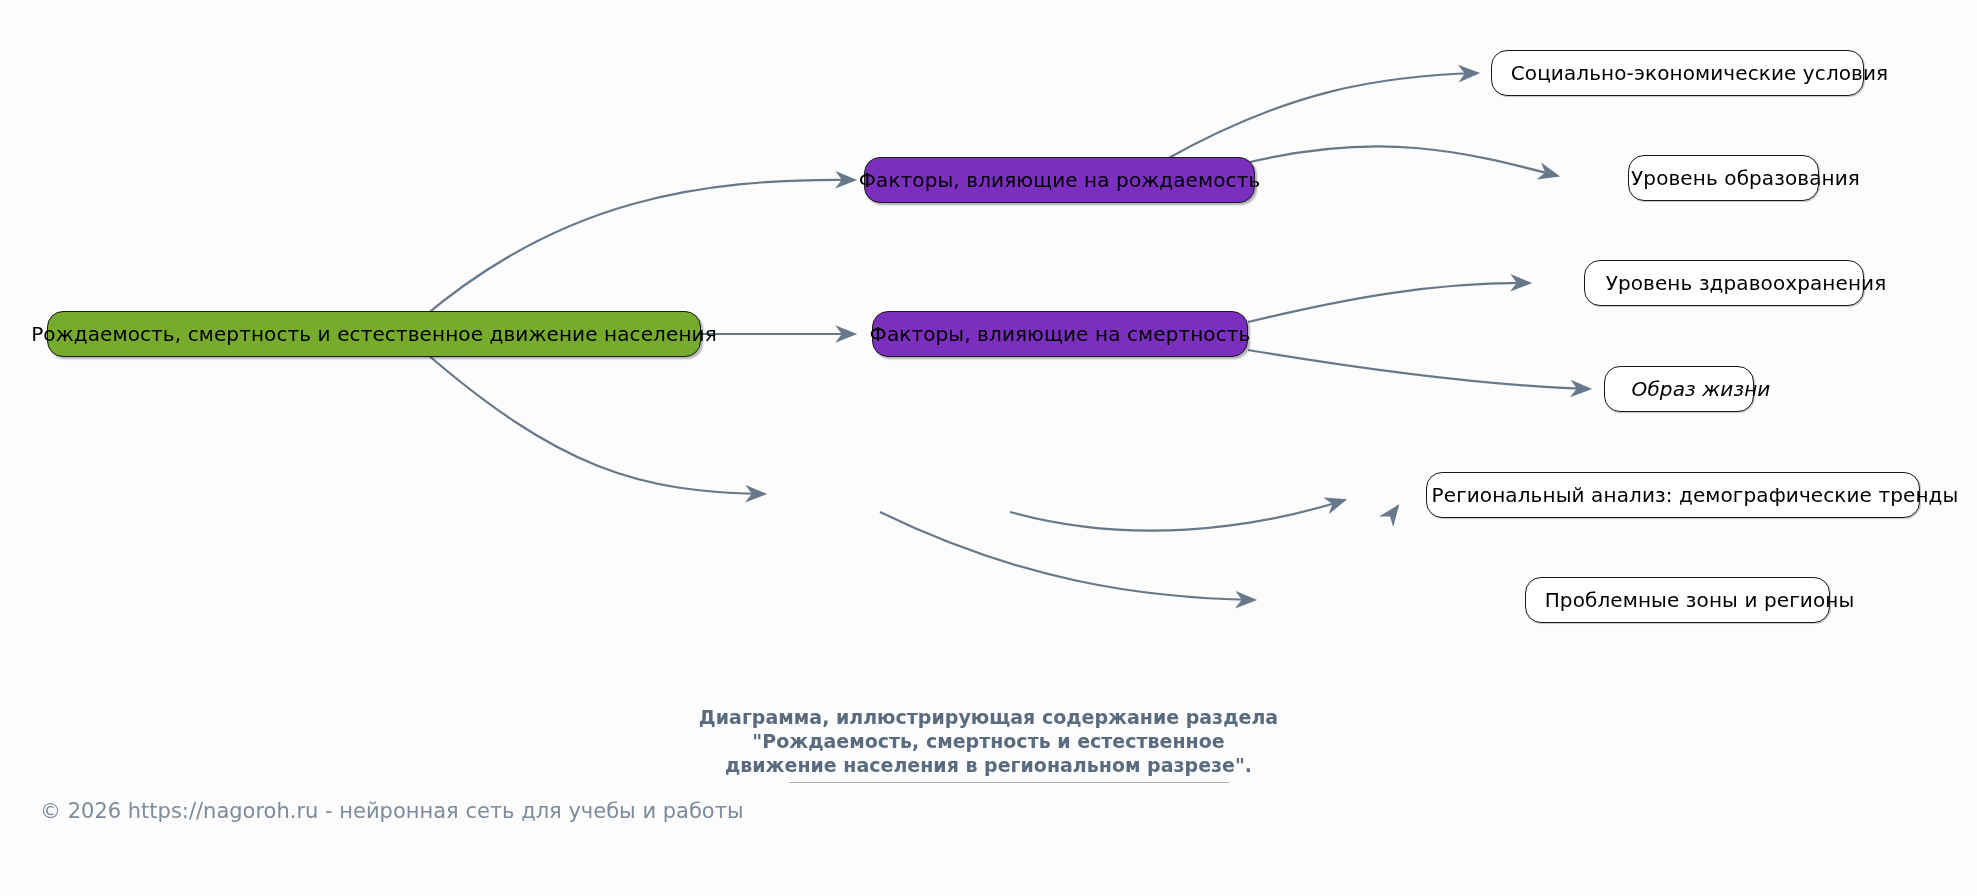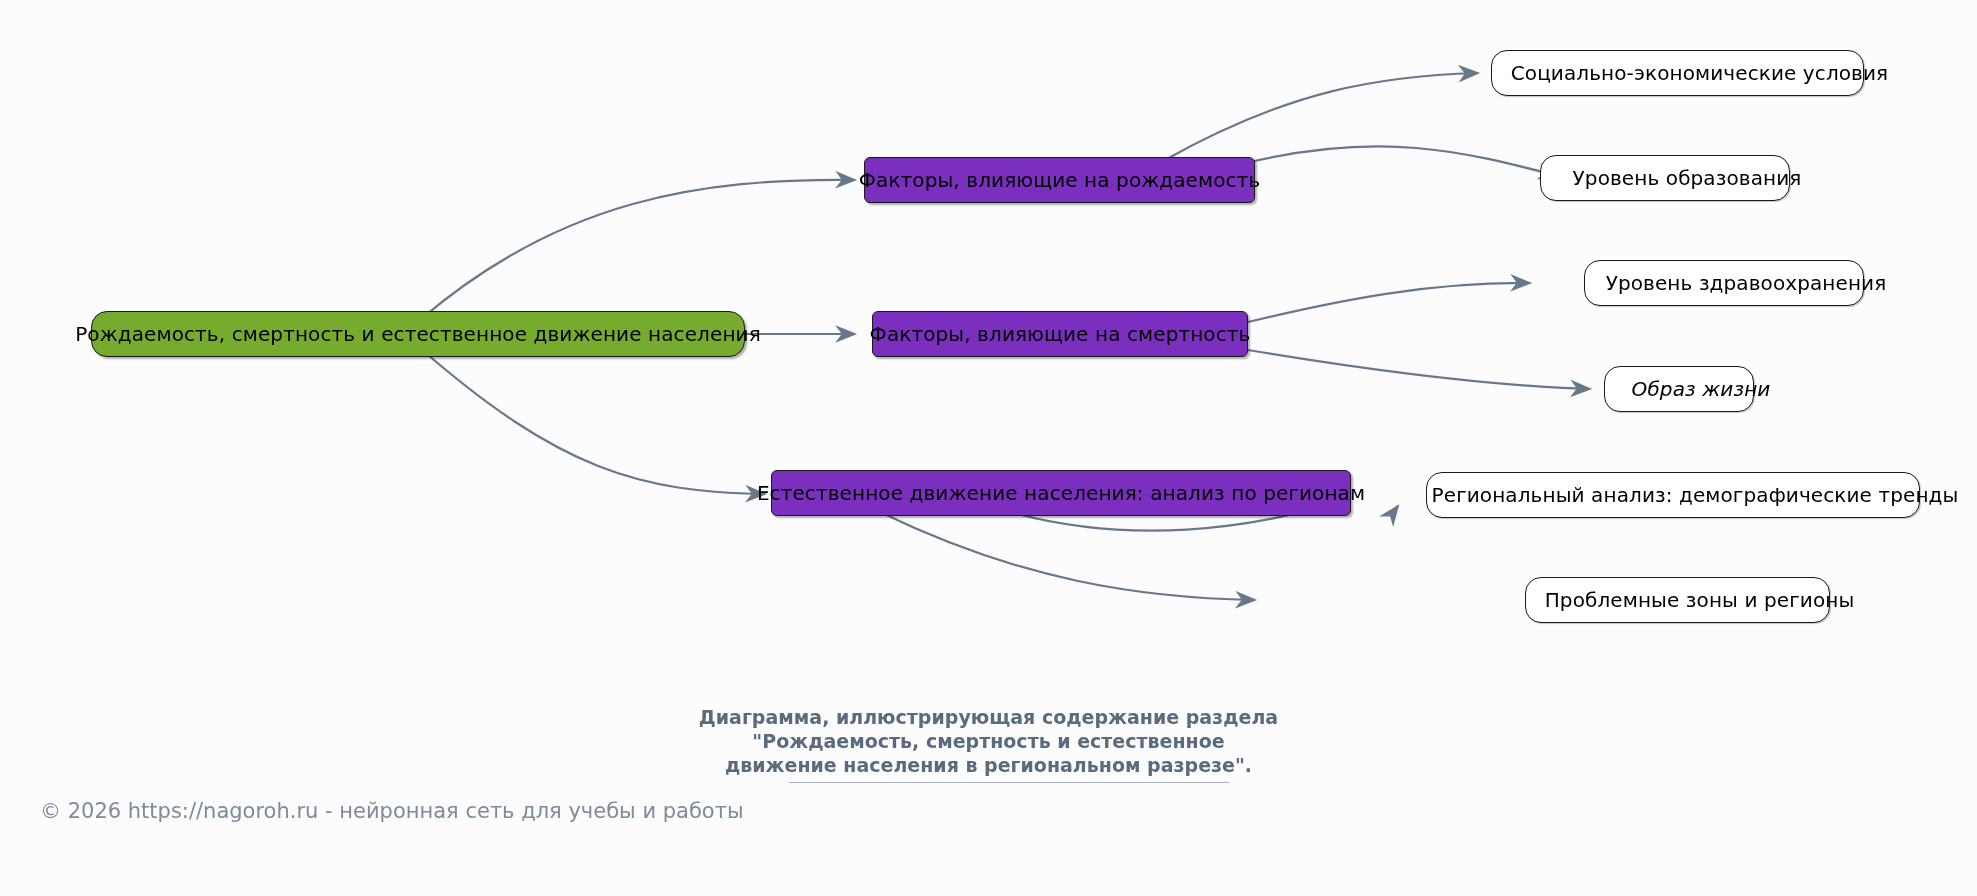--- a/index.html
+++ b/index.html
@@ -37,27 +37,25 @@
     white-space: nowrap;
     line-height: 1;
     letter-spacing: 0.1px;
     color: #000000;
     z-index: 3;
   }
   .node-root {
     background: #77ab2e;
     font-size: 20px;
     box-shadow: 2px 2px 2px rgba(0,0,0,0.30);
-    margin-left: 44px;
   }
   .node-branch {
     background: #7b2fbf;
     font-size: 20px;
     box-shadow: 2px 2px 2px rgba(0,0,0,0.30);
-    border-radius: 6px;
   }
   .node-leaf {
     background: #ffffff;
     font-size: 20px;
     box-shadow: 1px 1px 1px rgba(0,0,0,0.22);
     padding-left: 44px;
   }
   #caption {
     position: absolute;
     left: 0;
@@ -115,25 +113,24 @@
     <path d="M 1395,510 L 1398,506" fill="none" stroke="#66788a" stroke-width="2.2" marker-end="url(#arrow)"></path>
     <path d="M 880,512 C 1020,580 1140,598 1255,600" fill="none" stroke="#66788a" stroke-width="2.2" marker-end="url(#arrow)"></path>
   </svg>
 
   <div class="node node-root" style="left:47px; top:311px; width:654px; height:46px;">Рождаемость, смертность и естественное движение населения</div>
 
   <div class="node node-branch" style="left:864px; top:157px; width:391px; height:46px;">Факторы, влияющие на рождаемость</div>
 
   <div class="node node-branch" style="left:872px; top:311px; width:376px; height:46px;">Факторы, влияющие на смертность</div>
 
-  <div class="node node-branch" style="left:771px; top:470px; width:580px; height:46px;">Естественное движение населения: анализ по регионам</div>
 
   <div class="node node-leaf" style="left:1491px; top:50px; width:373px; height:46px;">Социально-экономические условия</div>
 
-  <div class="node node-leaf" style="left:1540px; top:155px; width:250px; height:46px;text-align:center;">Уровень образования</div>
+  <div class="node node-leaf" style="left:1628px; top:155px; width:191px; height:46px;text-align:center;">Уровень образования</div>
 
   <div class="node node-leaf" style="left:1536px; top:260px; width:280px; height:46px;margin-left:48px;">Уровень здравоохранения</div>
 
   <div class="node node-leaf" style="left:1604px; top:366px; width:150px; height:46px;font-style:italic;">Образ жизни</div>
 
   <div class="node node-leaf" style="left:1426px; top:472px; width:494px; height:46px;">Региональный анализ: демографические тренды</div>
 
   <div class="node node-leaf" style="left:1525px; top:577px; width:305px; height:46px;">Проблемные зоны и регионы</div>
 
   <div id="caption" style="top:705px;text-align:center;">

